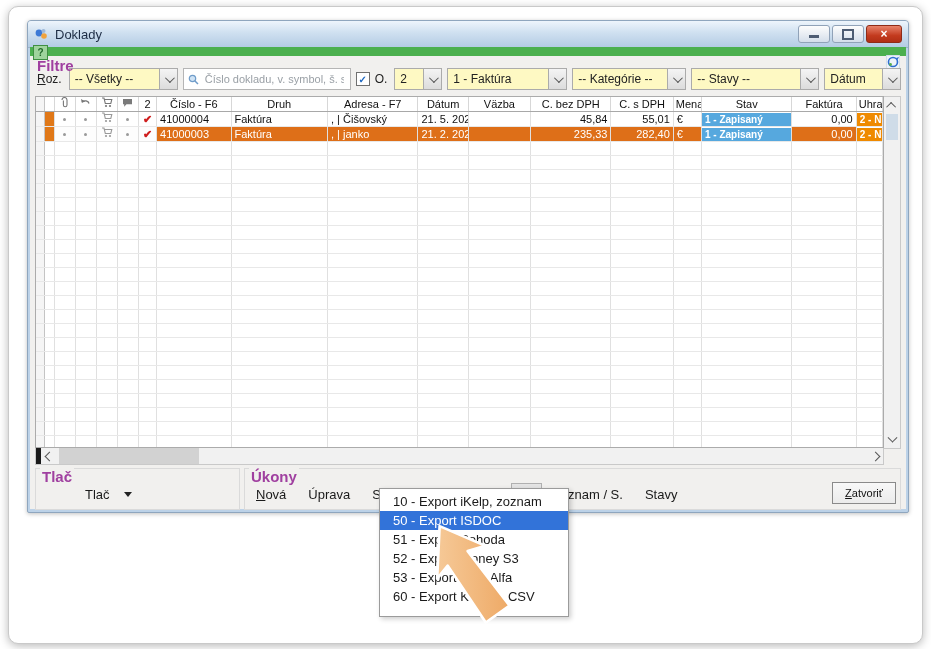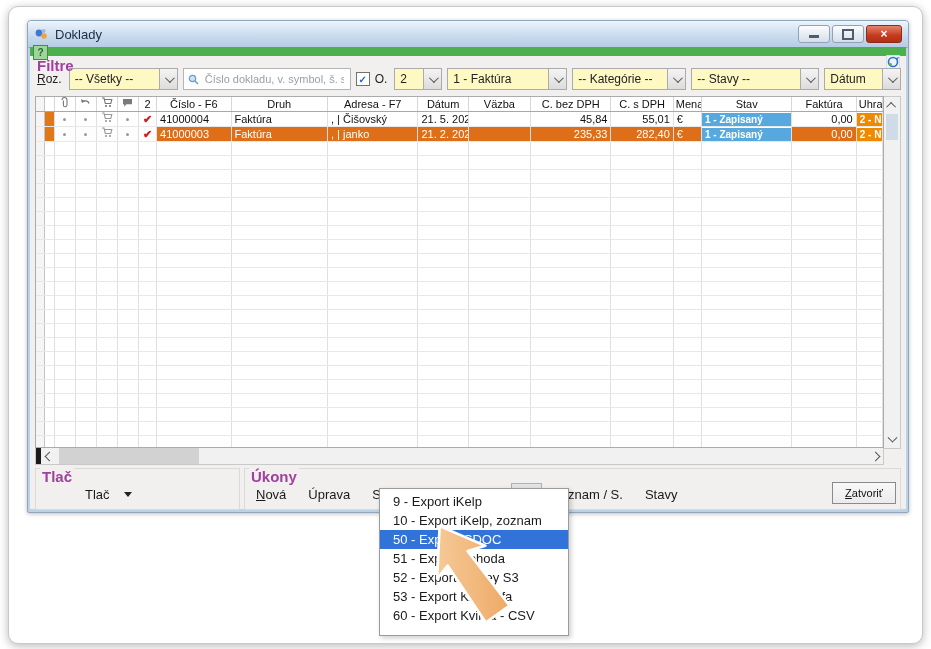--- a/index.html
+++ b/index.html
@@ -814,21 +814,20 @@
           <button class="flatbtn"><span>Stavy</span></button>
           <div class="closebtn">
                 <span class="uline-first">Zatvoriť</span>
               </div>
         </div>
       </div>
     </div>
   </div>
 
   <div class="menu">
-    <div class="menuitem">9 - Export iKelp</div>
     <div class="menuitem">10 - Export iKelp, zoznam</div>
     <div class="menuitem hl">50 - Export ISDOC</div>
     <div class="menuitem">51 - Export Pohoda</div>
     <div class="menuitem">52 - Export Money S3</div>
     <div class="menuitem">53 - Export Kros Alfa</div>
     <div class="menuitem">60 - Export Kvinta - CSV</div>
   </div>
 
   <svg class="cursor-arrow" viewBox="0 0 60 100">
     <defs>

